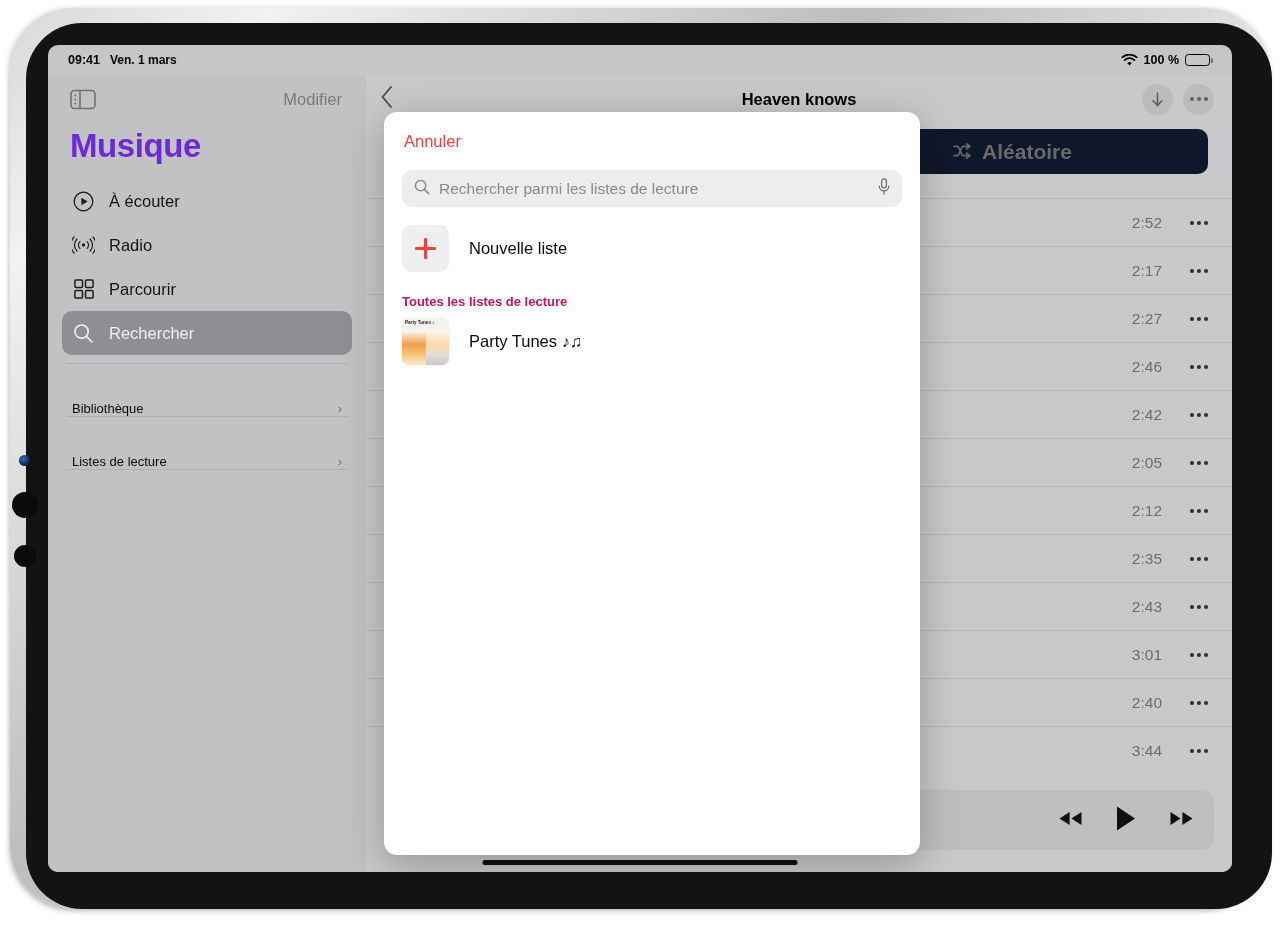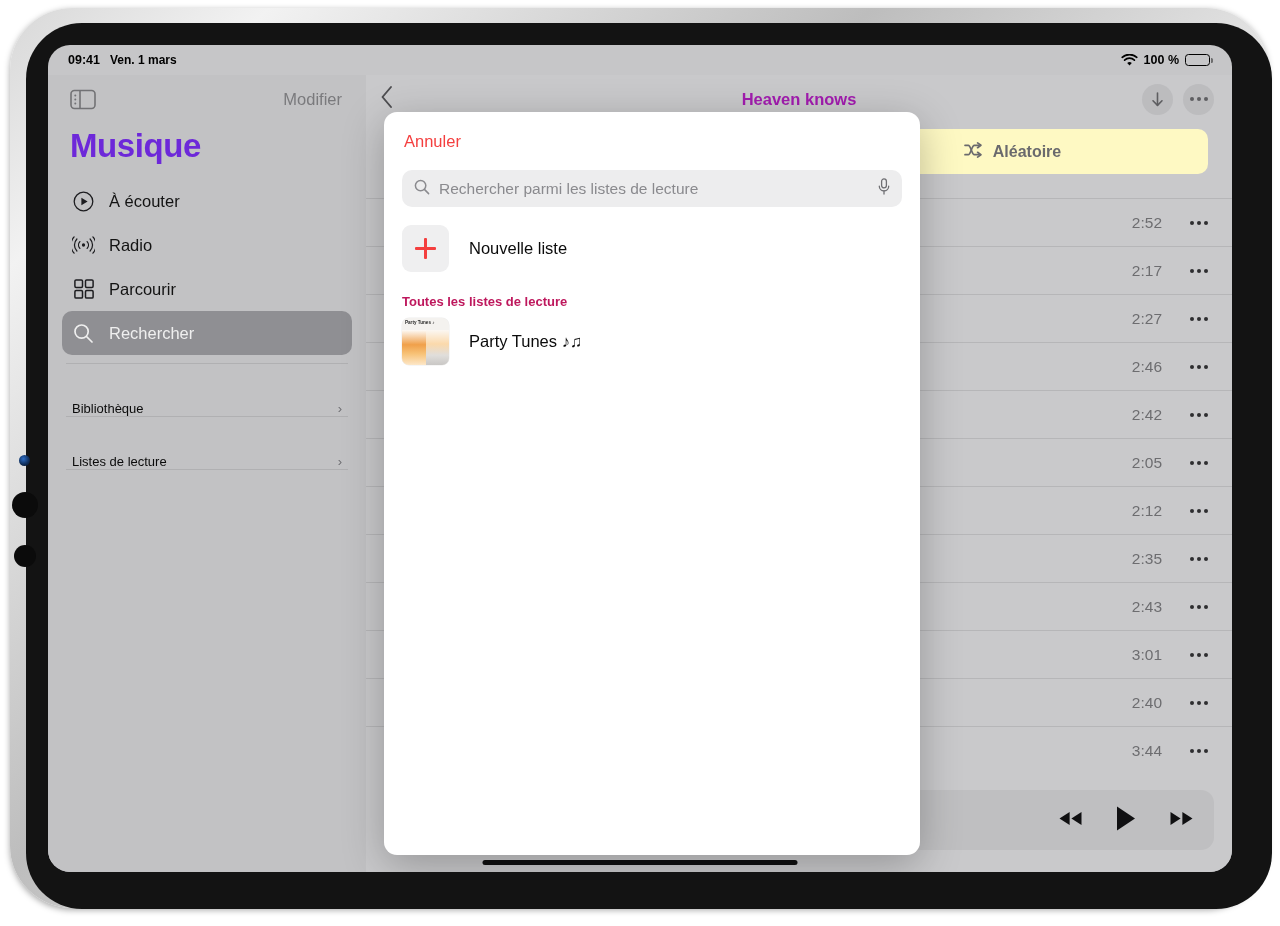--- a/index.html
+++ b/index.html
@@ -37,21 +37,21 @@
     width: 11px; height: 11px;
     border-radius: 50%;
     background: radial-gradient(circle at 40% 35%, #2f6ec6 0%, #10305e 55%, #050b18 100%);
   }
 
   
   #screen {
     position: absolute;
     left: 48px; top: 45px;
     width: 1184px; height: 827px;
-    border-radius: 22px;
+    border-radius: 10px;
     overflow: hidden;
     background: #c6c6c8;
   }
 
   
   #status-bar {
     position: absolute; left: 0; top: 0;
     width: 100%; height: 30px;
     display: flex; align-items: center;
     padding: 0 22px 0 20px;
@@ -125,42 +125,42 @@
     background: #c9c9cb;
   }
   #main-topbar {
     height: 48px; display: flex; align-items: center;
     padding: 0 18px 0 14px;
     position: relative;
   }
   #back-chevron { color: #4d4d50; }
   #main-title {
     position: absolute; left: 0; right: 0; text-align: center;
-    font-size: 16.5px; font-weight: bold; color: #a21caf;
+    font-size: 16.5px; font-weight: bold; color: #000000;
     pointer-events: none;
   }
   #topbar-actions { margin-left: auto; display: flex; gap: 10px; z-index: 2; }
   .round-btn {
     width: 31px; height: 31px; border-radius: 50%;
     background: #bcbcbe;
     display: flex; align-items: center; justify-content: center;
     color: #5e5e61;
   }
   .dots3 { display: flex; gap: 3px; }
   .dots3 i { width: 4px; height: 4px; border-radius: 50%; background: #5e5e61; display: block; }
 
   #action-row {
     display: flex; gap: 24px;
     padding: 6px 24px 0 36px;
   }
   .action-btn {
     flex: 1; height: 45px; border-radius: 10px;
-    background: #fef9c3;
+    background: #0f172a;
     display: flex; align-items: center; justify-content: center; gap: 10px;
-    font-size: 16px; font-weight: bold; color: #6a6a6d;
+    font-size: 21px; font-weight: bold; color: #6a6a6d;
   }
 
   #track-list { margin-top: 24px; }
   .track-row {
     height: 48px;
     display: flex; align-items: center;
     padding: 0 24px 0 36px;
     border-top: 1px solid #b6b6b8;
     font-size: 15.5px; color: #6d6d70;
   }

